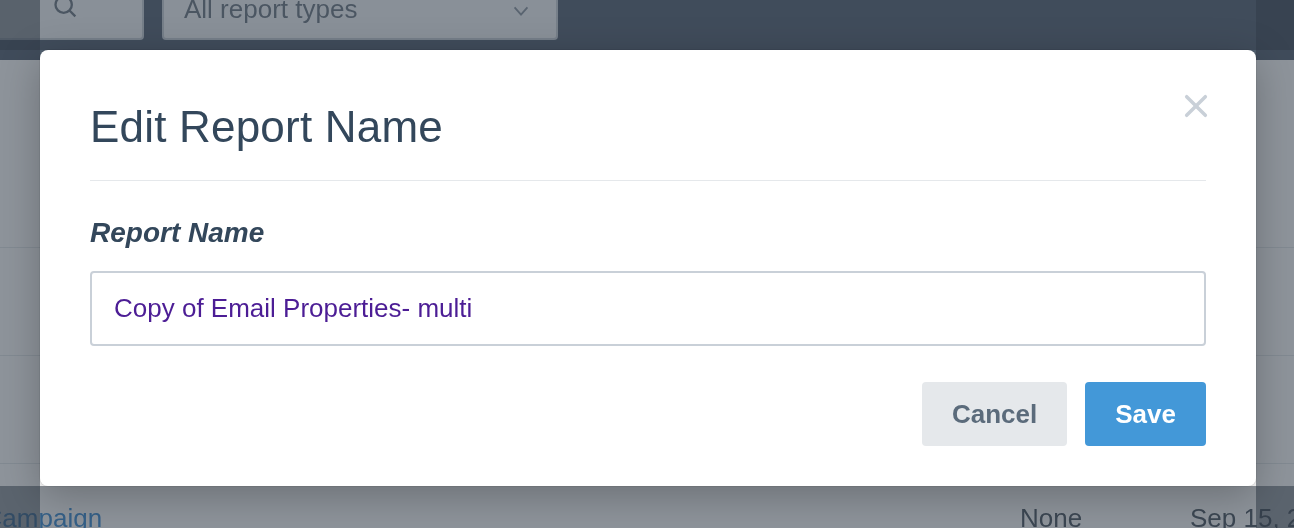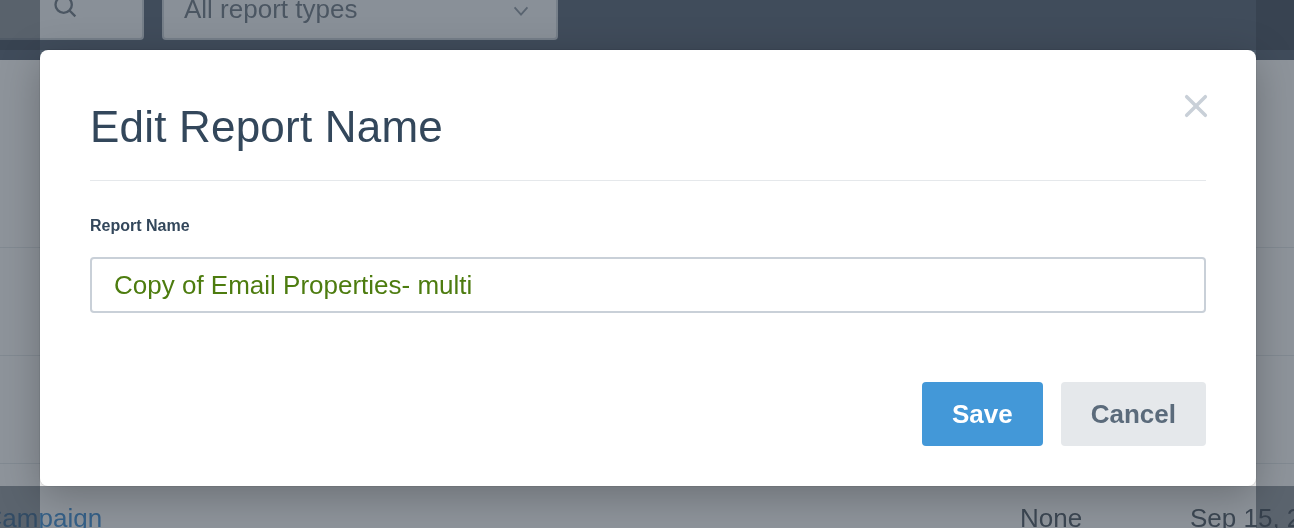--- a/index.html
+++ b/index.html
@@ -39,25 +39,25 @@
       top: 50px; left: 40px; width: 1216px; height: 436px;
       background: #fff; border-radius: 8px;
       box-shadow: 0 0 0 1px rgba(0,0,0,0.06), 0 10px 40px rgba(0,0,0,0.25);
       padding: 52px 50px 40px 50px;
     }
     .modal-title { font-size: 44px; font-weight: 400; color: #33475b; letter-spacing: 0.2px; }
     .modal-hr { border: none; border-top: 1px solid #e5e8eb; margin-top: 28px; }
     .close-btn { position: absolute; top: 40px; right: 42px; width: 36px; height: 36px; display: flex; align-items: center; justify-content: center; cursor: pointer; }
     .close-btn svg { width: 28px; height: 28px; stroke: #c9d0d8; stroke-width: 3; stroke-linecap: round; }
 
-    .field-label { margin-top: 36px; font-size: 16px; font-weight: 700; color: #33475b; }
+    .field-label { margin-top: 36px; font-size: 28px; font-weight: 700; color: #33475b; font-style: italic; }
     .text-input {
-      margin-top: 22px; width: 100%; height: 56px;
+      margin-top: 22px; width: 100%; height: 75px;
       border: 2px solid #c9d0d8; border-radius: 4px;
-      padding: 16px 22px; font-size: 26px; color: #4d7c0f; background: #fff;
+      padding: 16px 22px; font-size: 26px; color: #4c1d95; background: #fff;
       font-family: inherit;
     }
 
     .modal-footer { position: absolute; right: 50px; bottom: 40px; display: flex; gap: 18px; }
     .btn { height: 64px; padding: 0 30px; border: none; border-radius: 4px; font-size: 26px; font-weight: 600; cursor: pointer; font-family: inherit; }
     .btn-cancel { background: #e5e8eb; color: #5b6b7b; }
     .btn-save   { background: #4398d8; color: #fff; }
   </style>
 </head>
 <body>
@@ -112,16 +112,16 @@
           <line x1="4" y1="4" x2="20" y2="20"></line>
           <line x1="20" y1="4" x2="4" y2="20"></line>
         </svg>
     </span>
   </div>
   <h1 class="modal-title">Edit Report Name</h1>
   <hr class="modal-hr">
   <div class="field-label">Report Name</div>
   <input type="text" class="text-input" value="Copy of Email Properties- multi" style="">
   <div class="modal-footer">
+    <button class="btn btn-cancel">Cancel</button>
     <button class="btn btn-save">Save</button>
-    <button class="btn btn-cancel">Cancel</button>
   </div>
 </div>
 
 </body></html>

